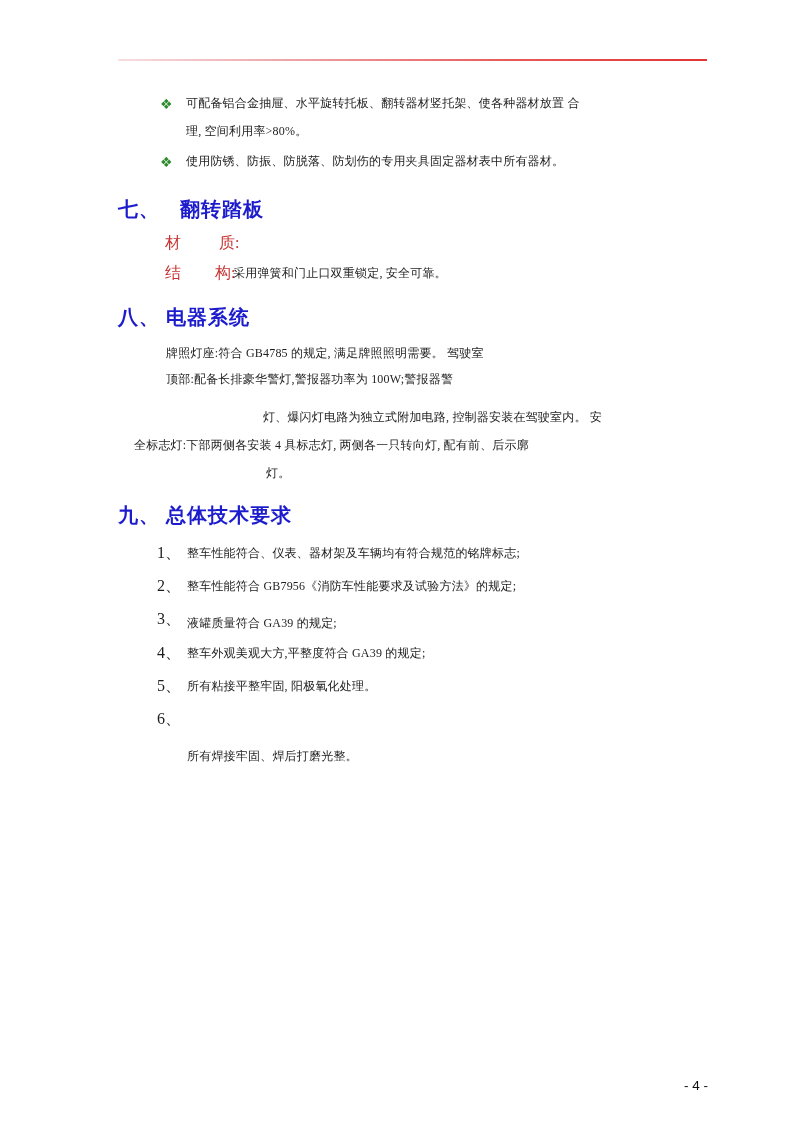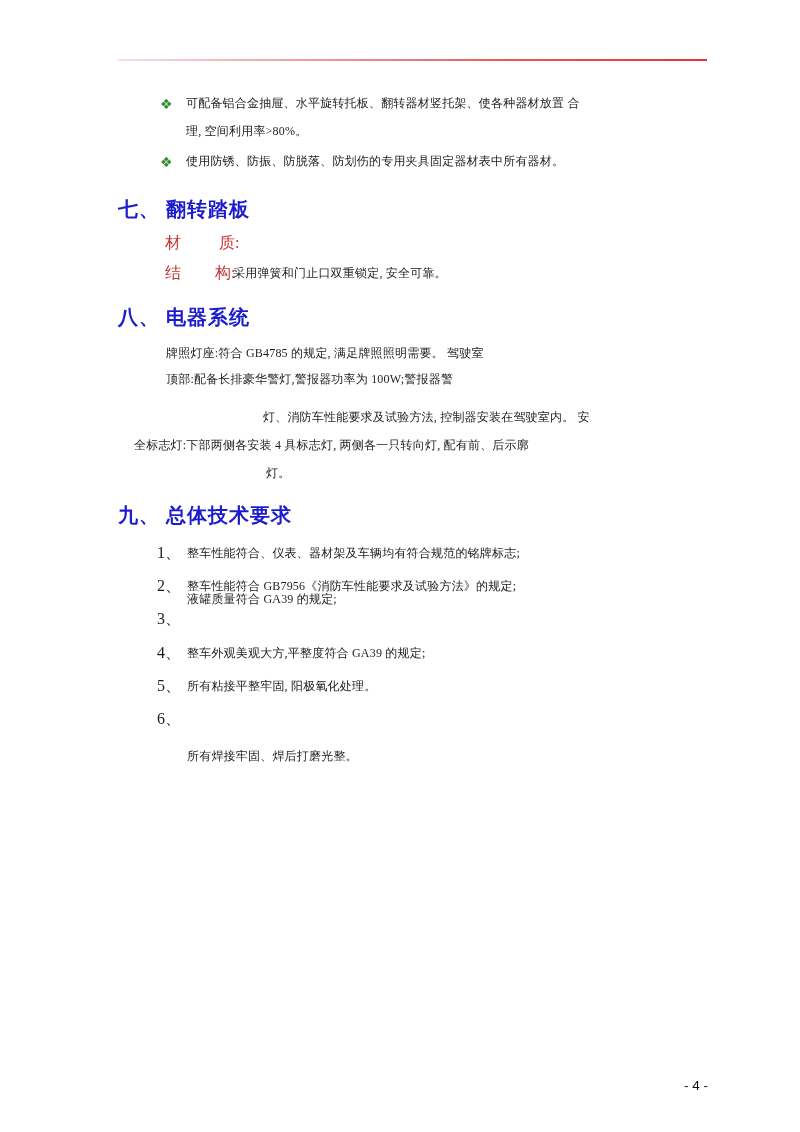--- a/index.html
+++ b/index.html
@@ -74,50 +74,50 @@
   <div class="red-rule"></div>
 
   <span class="abs bullet-marker" style="left:160px; top:95px;">❖</span>
   <span class="abs body-line" style="left:186px; top:93px;">可配备铝合金抽屉、水平旋转托板、翻转器材竖托架、使各种器材放置 合</span>
   <span class="abs body-line" style="left:186px; top:121px;">理, 空间利用率&gt;80%。</span>
 
   <span class="abs bullet-marker" style="left:160px; top:153px;">❖</span>
   <span class="abs body-line" style="left:186px; top:151px;">使用防锈、防振、防脱落、防划伤的专用夹具固定器材表中所有器材。</span>
 
   <span class="abs heading" style="left:118px; top:197px;">七、</span>
-  <span class="abs heading" style="left:166px; top:197px;">翻转踏板</span>
+  <span class="abs heading" style="left:180px; top:197px;">翻转踏板</span>
 
   <span class="abs red-label" style="left:165px; top:233px;">材</span>
   <span class="abs red-label" style="left:219px; top:233px;">质:</span>
 
   <span class="abs red-label" style="left:165px; top:263px;">结</span>
   <span class="abs red-label" style="left:215px; top:263px;">构:</span>
   <span class="abs body-line" style="left:233px; top:263px;">采用弹簧和门止口双重锁定, 安全可靠。</span>
 
   <span class="abs heading" style="left:118px; top:305px;">八、</span>
   <span class="abs heading" style="left:166px; top:305px;">电器系统</span>
 
   <span class="abs body-line" style="left:166px; top:343px;">牌照灯座:符合 GB4785 的规定, 满足牌照照明需要。 驾驶室</span>
   <span class="abs body-line" style="left:166px; top:369px;">顶部:配备长排豪华警灯,警报器功率为 100W;警报器警</span>
 
-  <span class="abs body-line" style="left:263px; top:407px;">灯、消防车性能要求及试验方法, 控制器安装在驾驶室内。 安</span>
+  <span class="abs body-line" style="left:263px; top:407px;">灯、爆闪灯电路为独立式附加电路, 控制器安装在驾驶室内。 安</span>
   <span class="abs body-line" style="left:134px; top:435px;">全标志灯:下部两侧各安装 4 具标志灯, 两侧各一只转向灯, 配有前、后示廓</span>
   <span class="abs body-line" style="left:266px; top:463px;">灯。</span>
 
   <span class="abs heading" style="left:118px; top:503px;">九、</span>
   <span class="abs heading" style="left:166px; top:503px;">总体技术要求</span>
 
   <span class="abs list-num" style="left:157px; top:543px;">1、</span>
   <span class="abs body-line" style="left:187px; top:543px;">整车性能符合、仪表、器材架及车辆均有符合规范的铭牌标志;</span>
 
   <span class="abs list-num" style="left:157px; top:576px;">2、</span>
   <span class="abs body-line" style="left:187px; top:576px;">整车性能符合 GB7956《消防车性能要求及试验方法》的规定;</span>
 
   <span class="abs list-num" style="left:157px; top:609px;">3、</span>
-  <span class="abs body-line" style="left:187px; top:589px;">液罐质量符合 GA39 的规定;</span>
+  <span class="abs body-line" style="left:187px; top:613px;">液罐质量符合 GA39 的规定;</span>
 
   <span class="abs list-num" style="left:157px; top:643px;">4、</span>
   <span class="abs body-line" style="left:187px; top:643px;">整车外观美观大方,平整度符合 GA39 的规定;</span>
 
   <span class="abs list-num" style="left:157px; top:676px;">5、</span>
   <span class="abs body-line" style="left:187px; top:676px;">所有粘接平整牢固, 阳极氧化处理。</span>
 
   <span class="abs list-num" style="left:157px; top:709px;">6、</span>
   <span class="abs body-line" style="left:187px; top:746px;">所有焊接牢固、焊后打磨光整。</span>
 

